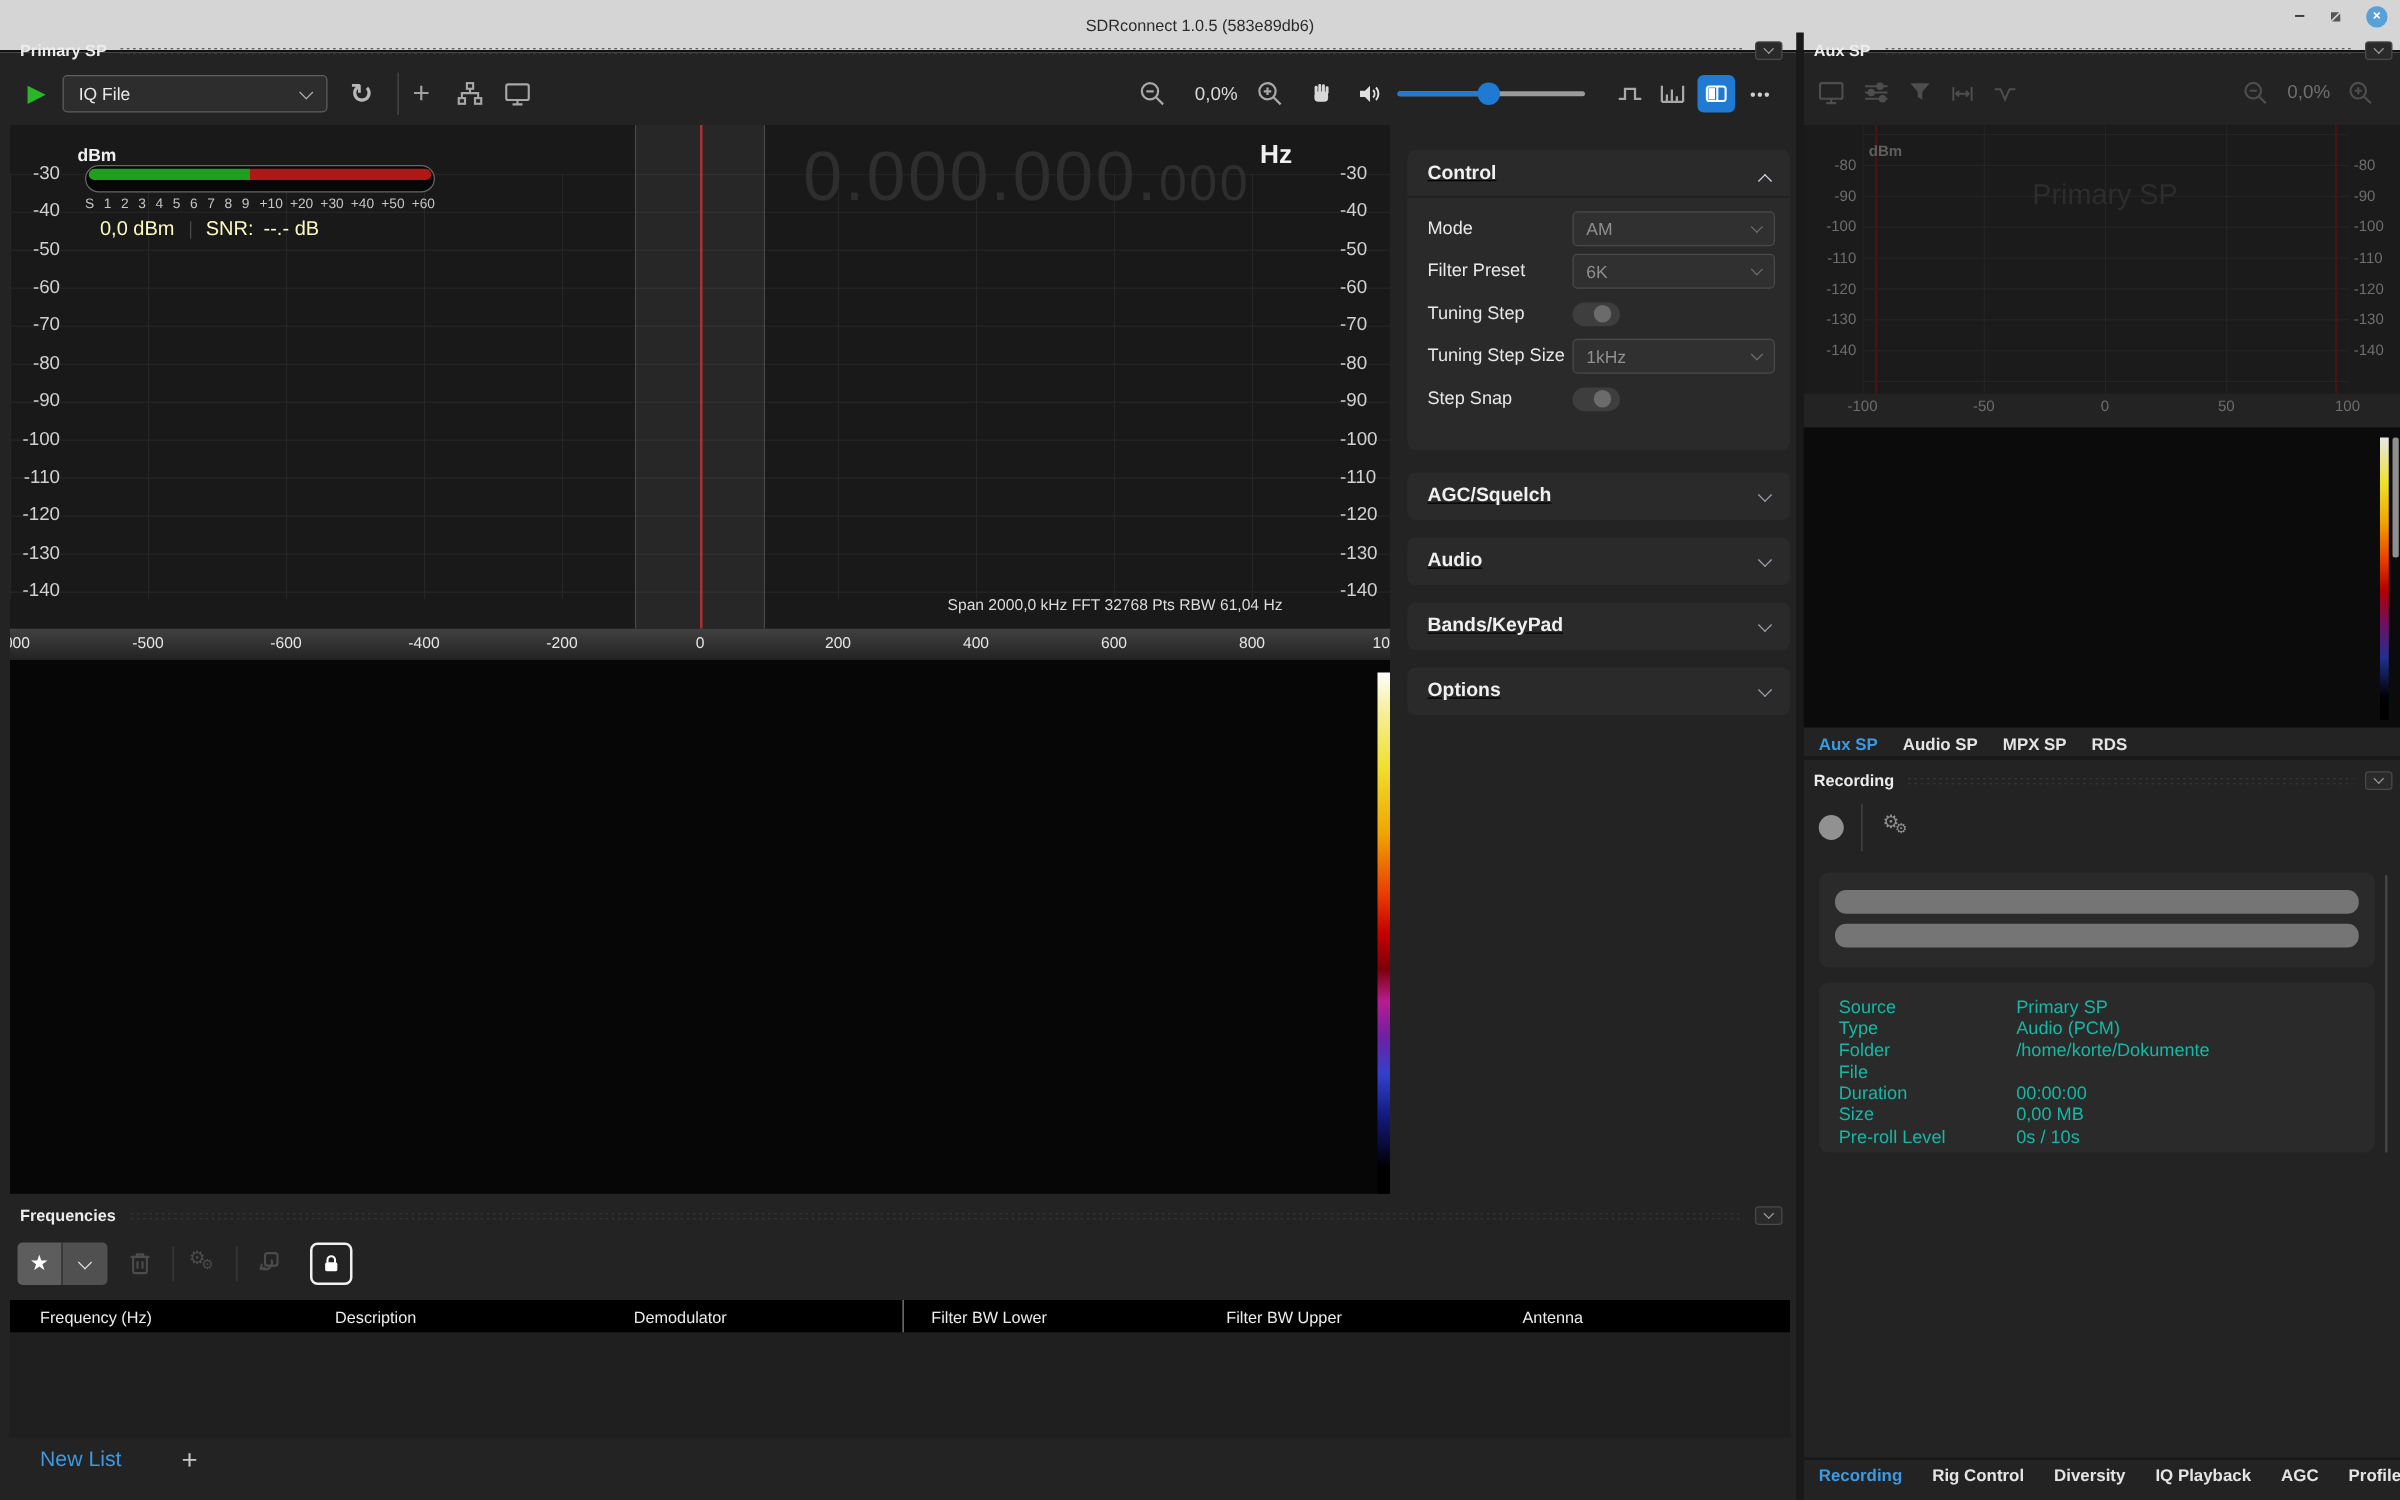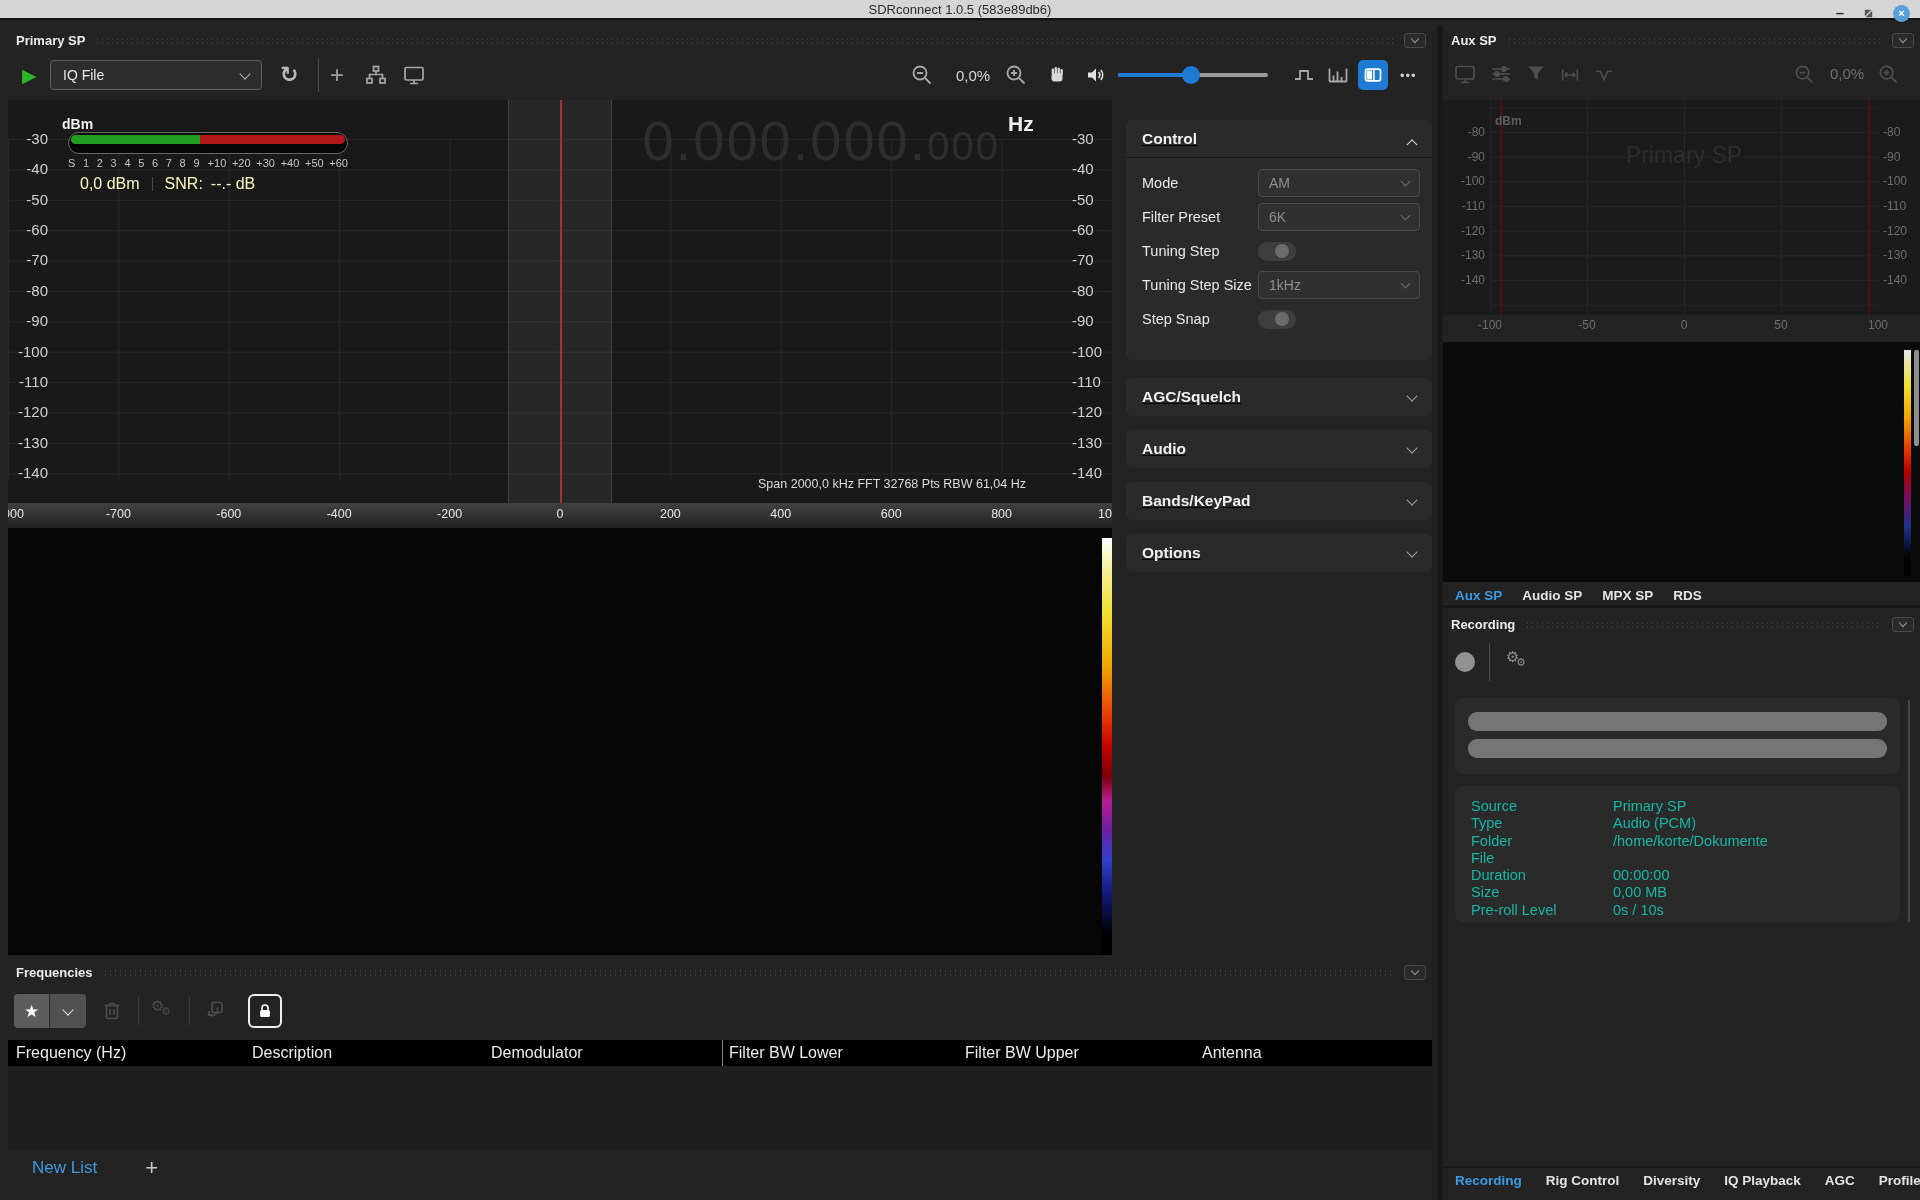--- a/index.html
+++ b/index.html
@@ -1,21 +1,21 @@
 <!DOCTYPE html>
 <html><head>
 <meta charset="utf-8">
 <style>
   * { margin:0; padding:0; box-sizing:border-box; }
   html,body { width:1920px; height:1200px; overflow:hidden; background:#161616;
     font-family:"Liberation Sans","DejaVu Sans",sans-serif; }
   .screen { position:absolute; width:1920px; height:1200px; background:#232323; }
 
   
-  .titlebar { position:absolute; left:0; top:0; width:1920px; height:20px; background:#d5d5d5;
+  .titlebar { position:absolute; left:0; top:0; width:1920px; height:42px; background:#d5d5d5;
     display:flex; align-items:center; justify-content:center; border-bottom:2px solid #111; }
   .titlebar .title { font-size:13px; color:#2b2b2b; }
   .win-controls { position:absolute; right:10px; top:0; height:26px; display:flex; align-items:center; gap:18px; }
   .win-min { color:#333; font-size:15px; font-weight:bold; line-height:10px; cursor:default; }
   .win-restore svg { display:block; }
   .win-close { width:17px; height:17px; border-radius:50%; background:#58a0d8; color:#fff;
     font-size:11px; font-weight:bold; display:flex; align-items:center; justify-content:center; }
 
   
   .phead { position:absolute; height:20px; display:flex; align-items:center; gap:10px; padding:0 6px 0 8px; }
@@ -178,21 +178,21 @@
     align-items:center; justify-content:center; color:#fff; font-size:17px; border-right:1px solid #2a2a2a; }
   .star-chev-btn { width:36px; height:34px; background:#505050; border-radius:0 4px 4px 0; display:flex;
     align-items:center; justify-content:center; color:#e0e0e0; }
   .star-chev-btn .chev { margin-top:-3px; }
   .fq-icon { color:#4c4c4c; display:flex; align-items:center; justify-content:center; }
   .fq-sep { width:1px; height:28px; background:#3d3d3d; }
   .lock-btn { width:34px; height:34px; border:2px solid #f0f0f0; border-radius:6px; display:flex;
     align-items:center; justify-content:center; margin-left:22px; }
   .fq-thead { position:absolute; left:0; top:78px; width:100%; height:26px; background:#000;
     display:flex; align-items:center; }
-  .fq-thead span { font-size:16px; color:#ececec; padding-left:8px; }
+  .fq-thead span { font-size:13px; color:#ececec; padding-left:24px; }
   .fq-thead span:nth-of-type(1){width:236px} .fq-thead span:nth-of-type(2){width:239px}
   .fq-thead span:nth-of-type(3){width:238px} .fq-thead span:nth-of-type(4){width:236px}
   .fq-thead span:nth-of-type(5){width:237px} .fq-thead span:nth-of-type(6){flex:1}
   .fq-colsep { position:absolute; left:714px; top:0; width:1px; height:26px; background:#888; }
   .fq-body { position:absolute; left:0; top:104px; width:100%; height:84px; background:#1f1f1f; }
   .fq-footer { position:absolute; left:24px; top:193px; display:flex; align-items:center; gap:48px; }
   .new-list { font-size:17px; color:#3b9ae1; }
   .fq-add { font-size:22px; color:#c8c8c8; font-weight:300; }
 
   svg { display:block; }
@@ -371,21 +371,21 @@
         <span class="rsep"></span>
         <span>SNR:</span>
         <span class="snrv">--.- dB</span>
       </div>
     </div>
   </div>
 
   <div class="freq-axis">
 
   <span>-1000</span>
-      <span>-700</span>
+      <span>-500</span>
       <span>-600</span>
       <span>-400</span>
       <span>-200</span>
       <span>0</span>
       <span>200</span>
       <span>400</span>
       <span>600</span>
       <span>800</span>
       <span>1000</span>
     </div>

